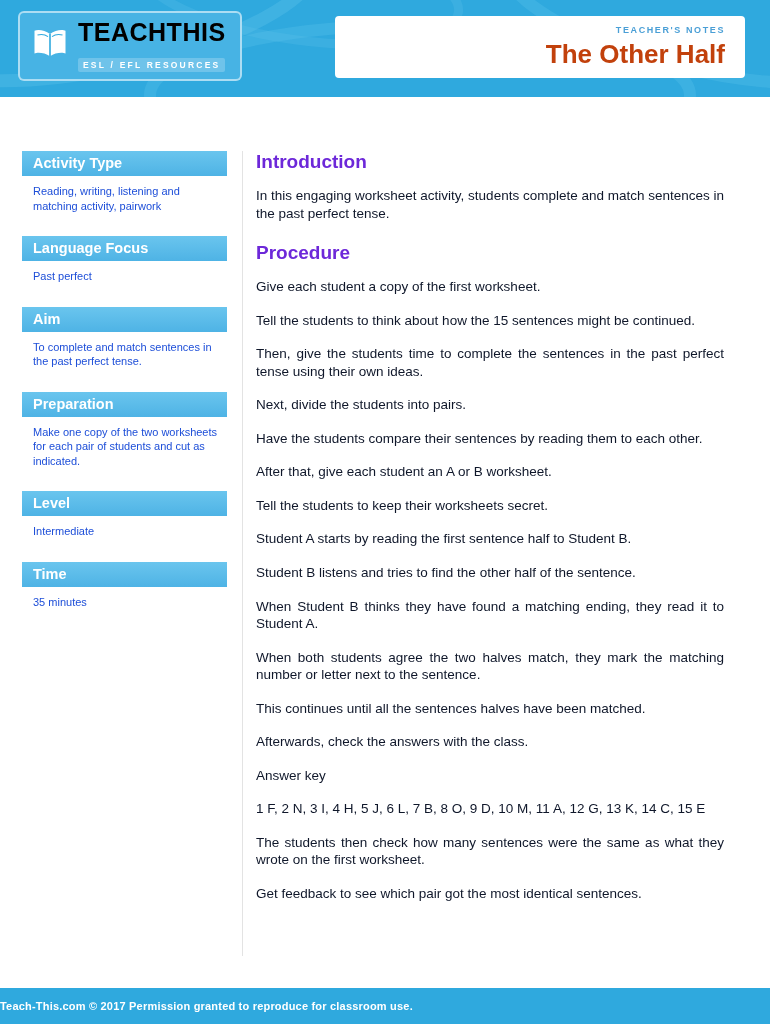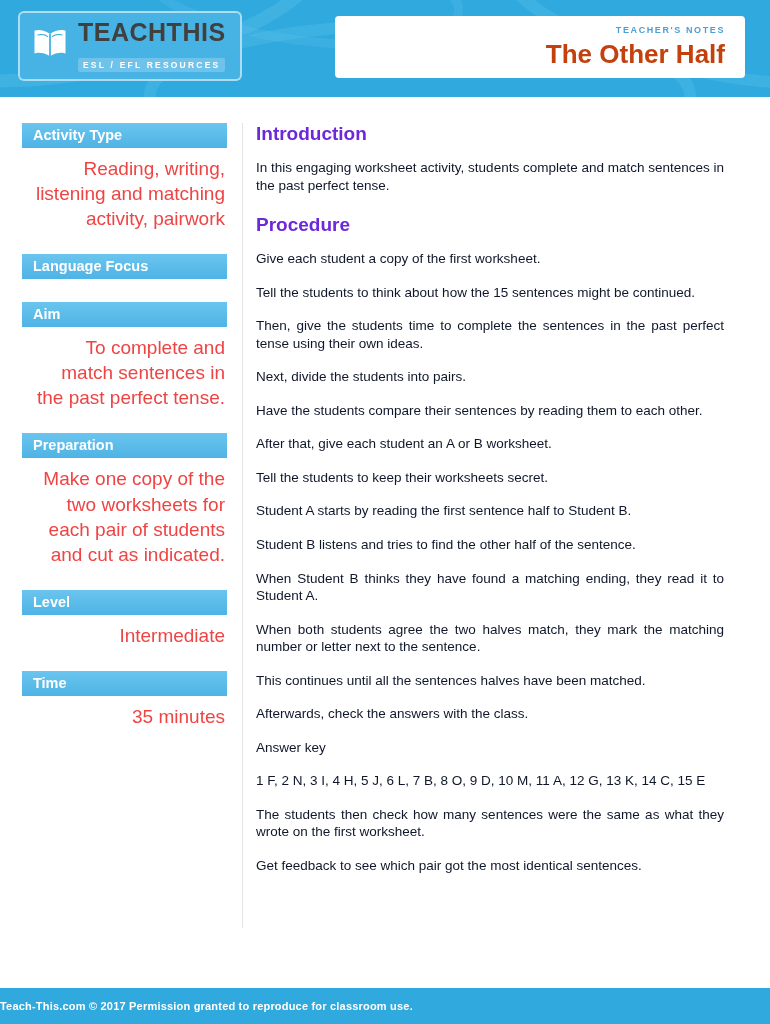--- a/index.html
+++ b/index.html
@@ -23,21 +23,21 @@
     position: absolute; left: 18px; top: 11px;
     display: flex; align-items: center; gap: 10px;
     background: #47b3e4;
     border: 2px solid rgba(255,255,255,0.55);
     border-radius: 6px;
     padding: 7px 14px 7px 12px;
     z-index: 2;
   }
   .logo-text { display: flex; flex-direction: column; }
   .logo-title {
-    color: #404040; font-weight: bold; font-size: 25px;
+    color: #000000; font-weight: bold; font-size: 25px;
     letter-spacing: 0.5px; line-height: 1;
   }
   .logo-subtitle {
     margin-top: 13px;
     background: rgba(255,255,255,0.22);
     color: #ffffff; font-size: 8.5px; font-weight: bold;
     letter-spacing: 2.2px;
     padding: 2px 5px; border-radius: 2px;
     align-self: flex-start;
   }
@@ -56,31 +56,32 @@
   }
   .doc-title {
     color: #c2410c; font-size: 26px; font-weight: bold;
     margin-top: 4px;
   }
   
   .content {
     display: flex;
     padding: 26px 22px 0 22px;
     height: 866px;
+    margin-top: 28px;
   }
   .sidebar { width: 205px; flex-shrink: 0; }
   .side-section { margin-bottom: 23px; }
   .side-header {
     background: linear-gradient(180deg, #6ac5ee 0%, #4eb3e5 100%);
     color: #ffffff; font-weight: bold; font-size: 14.5px;
     padding: 4px 11px 5px;
   }
   .side-text {
     padding: 8px 2px 0 11px;
-    font-size: 19px; color: #ef4444; line-height: 1.32; text-align: right;
+    font-size: 11px; color: #1d4ed8; line-height: 1.32;
   }
   .divider {
     width: 1px; background: #e3e3e3;
     margin: 0 13px 35px 15px;
     align-self: stretch;
   }
   .main-col { flex: 1; padding-right: 24px; }
   .section-heading {
     color: #6d28d9; font-size: 19px; font-weight: 600;
     margin: 0 0 14px 0;
@@ -139,20 +140,21 @@
 
   <div class="content">
 
     <aside class="sidebar">
       <div class="side-section">
         <div class="side-header">Activity Type</div>
         <div class="side-text">Reading, writing, listening and matching activity, pairwork</div>
       </div>
       <div class="side-section">
         <div class="side-header">Language Focus</div>
+        <div class="side-text">Past perfect</div>
       </div>
       <div class="side-section">
         <div class="side-header">Aim</div>
         <div class="side-text">To complete and match sentences in the past perfect tense.</div>
       </div>
       <div class="side-section">
         <div class="side-header">Preparation</div>
         <div class="side-text">Make one copy of the two worksheets for each pair of students and cut as indicated.</div>
       </div>
       <div class="side-section">

